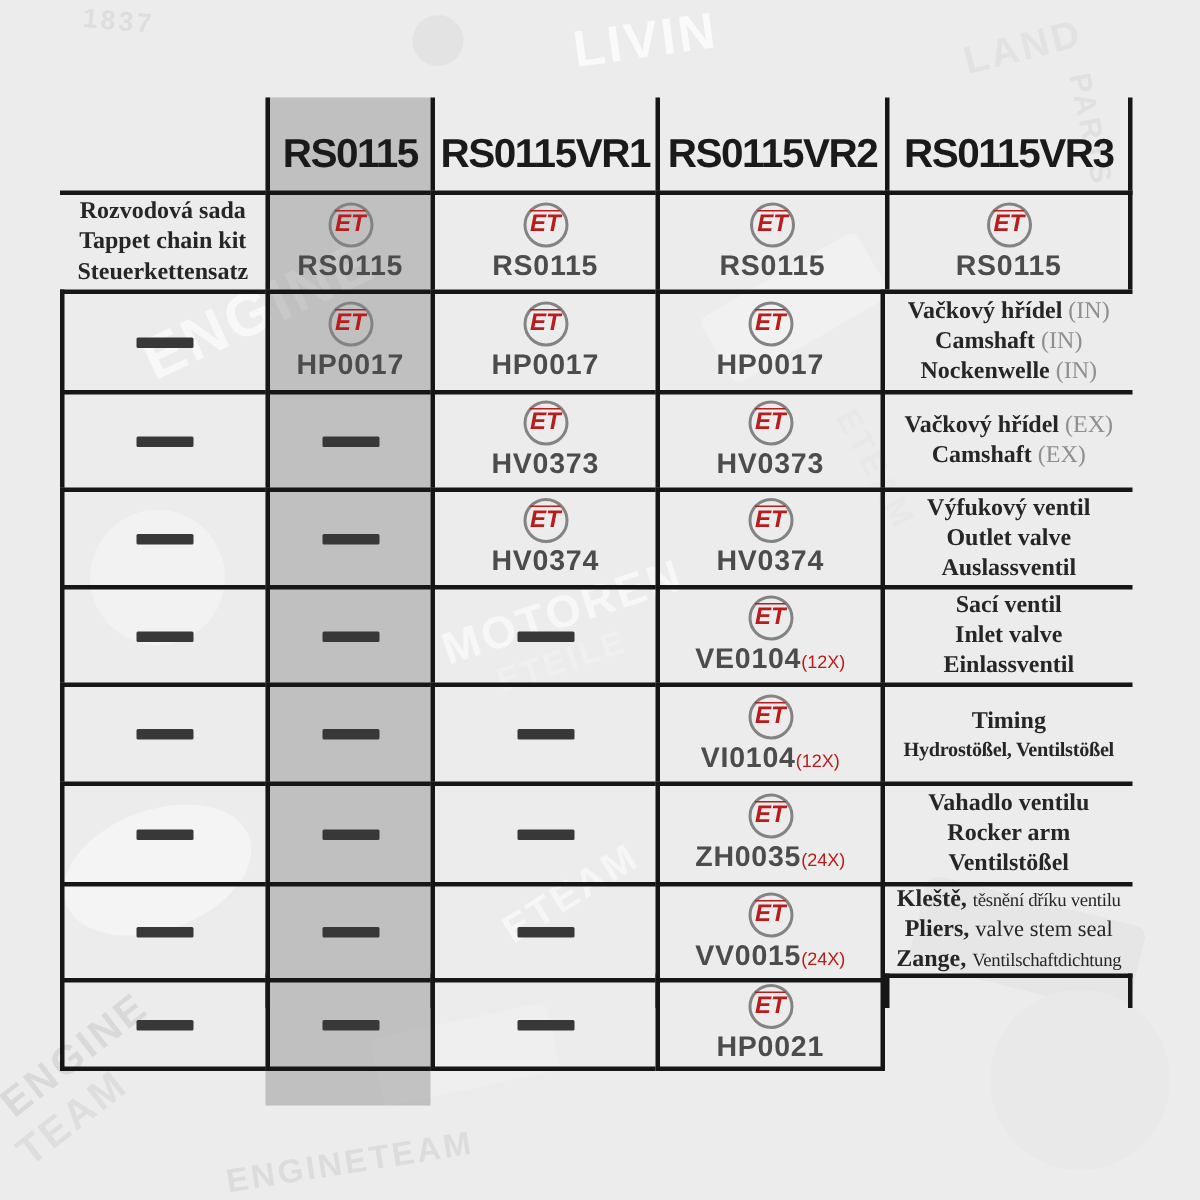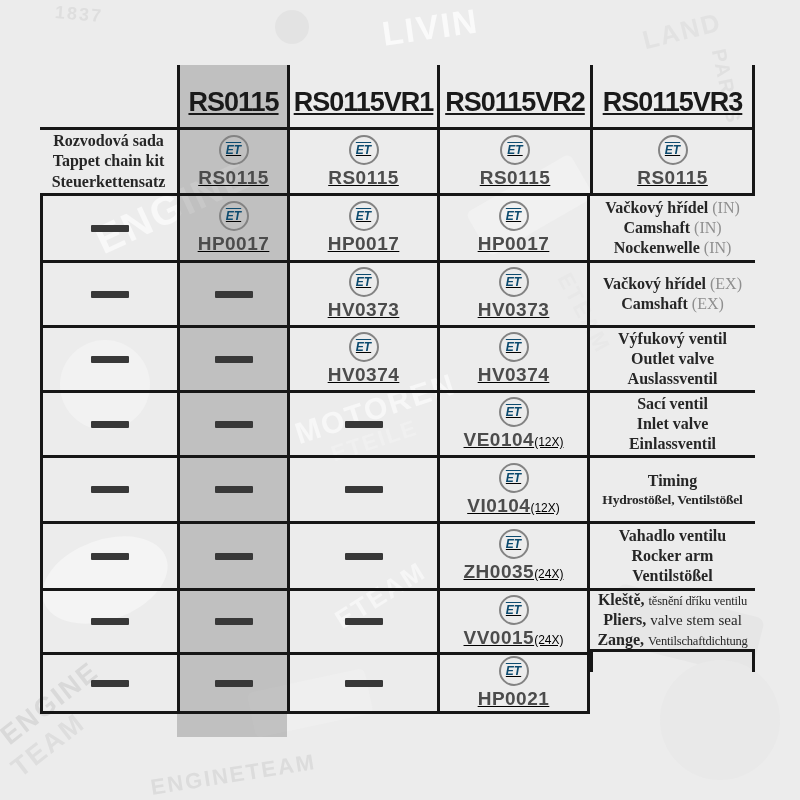--- a/index.html
+++ b/index.html
@@ -12,41 +12,41 @@
 
   
   .col-highlight{position:absolute;left:177px;top:65px;width:110px;height:672px;
     background:rgba(88,88,88,0.30);z-index:1;}
 
   
   .tbl{position:absolute;left:40px;top:65px;width:715px;z-index:2;display:grid;
     grid-template-columns:137px 110px 150px 153px 165px;
     grid-template-rows:62px 66px 67px 65px 65px 65px 66px 67px 64px 62px;}
   .c{box-sizing:border-box;display:flex;flex-direction:column;align-items:center;justify-content:center;overflow:hidden;}
-  .bl{border-left:3px solid #161616;text-decoration:underline;}
+  .bl{border-left:3px solid #161616;}
   .br{border-right:3px solid #161616;}
   .bt{border-top:3px solid #161616;}
   .bb{border-bottom:3px solid #161616;}
 
   .hdr{justify-content:flex-end;padding-bottom:9px;font-size:27px;font-weight:900;
     color:#1a1a1a;letter-spacing:-1px;}
 
   .lbl{font-size:16px;font-weight:700;color:#262626;line-height:1.26;text-align:right;padding:10px 1px;font-family:Liberation Serif, serif;}
   .lbl .line{white-space:nowrap;}
   .lbl .muted{color:#8f8f8f;font-weight:400;}
   .lbl .suffix{font-weight:400;font-size:15px;}
   .lbl .small-suffix{font-weight:400;font-size:12.5px;letter-spacing:-0.2px;}
   .lbl .line.small{font-size:13.5px;letter-spacing:-0.2px;}
 
   .logo{width:30px;height:30px;border:2px solid #838383;border-radius:50%;
     display:flex;align-items:center;justify-content:center;box-sizing:border-box;
-    color:#0c4a6e;font-size:12px;font-weight:900;font-style:italic;letter-spacing:0;
+    color:#b91c1c;font-size:16px;font-weight:900;font-style:italic;letter-spacing:0;
     text-decoration:overline;margin-bottom:3px;}
   .code{font-size:19px;font-weight:800;color:#4c4c4c;letter-spacing:0.5px;line-height:1.1;white-space:nowrap;}
-  .qty{font-size:12px;font-weight:400;color:#000000;letter-spacing:0;}
+  .qty{font-size:12px;font-weight:400;color:#b91c1c;letter-spacing:0;}
 
   .dash{width:38px;height:7px;background:#383838;border-radius:1px;}
 
   
   .vext{position:absolute;top:649px;width:3px;height:23px;background:#161616;}
 </style>
 </head>
 <body>
 
 <div id="app">

